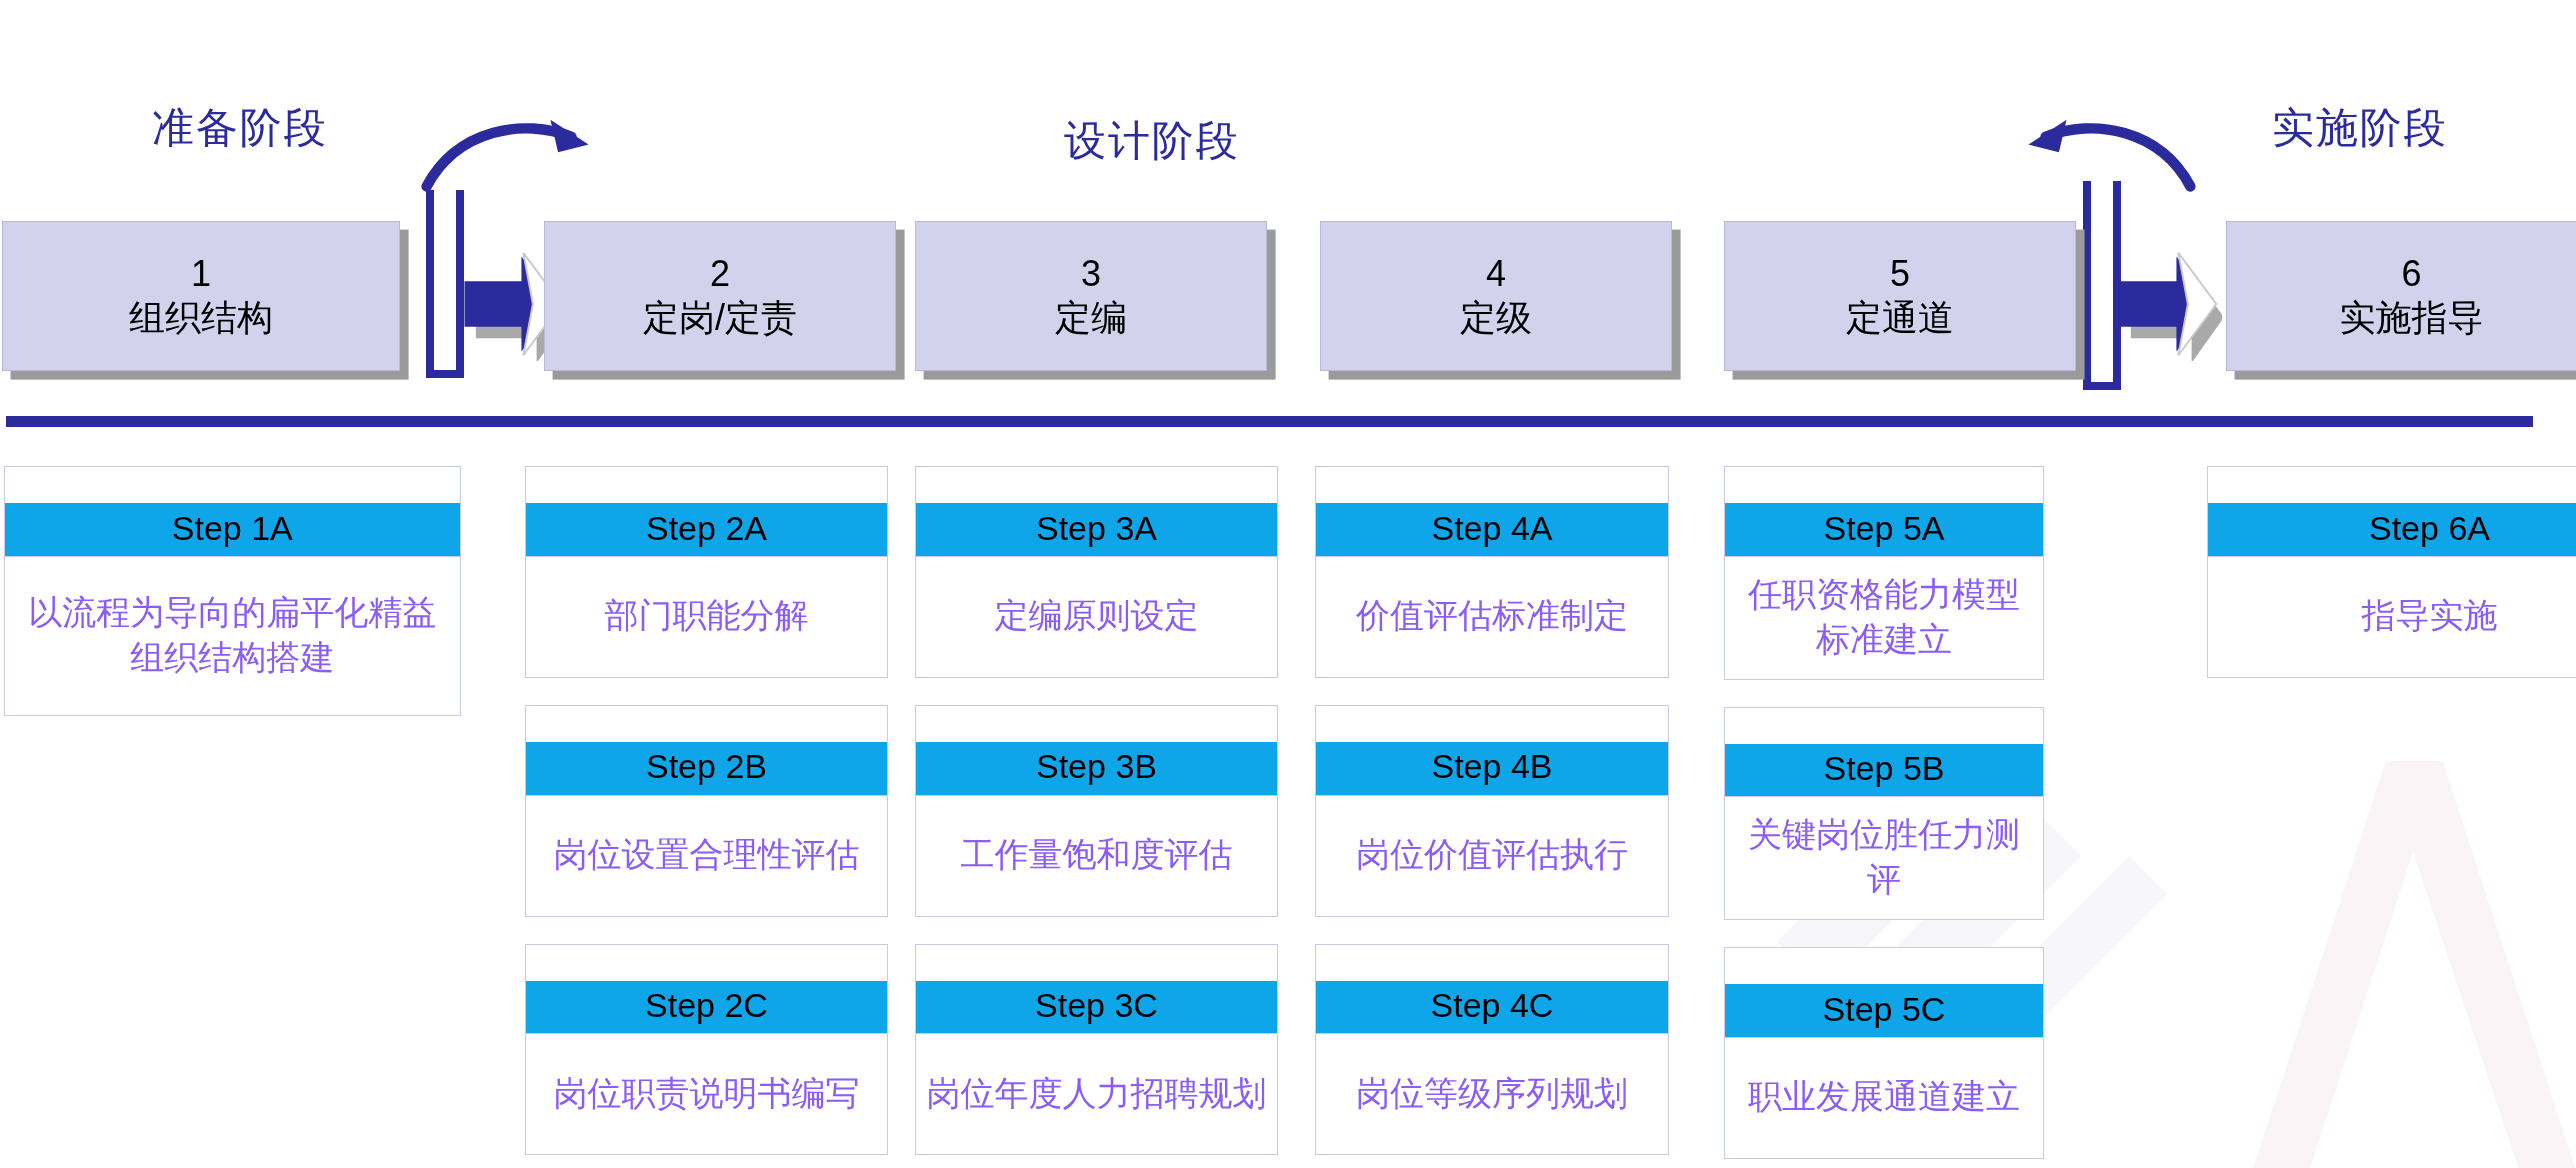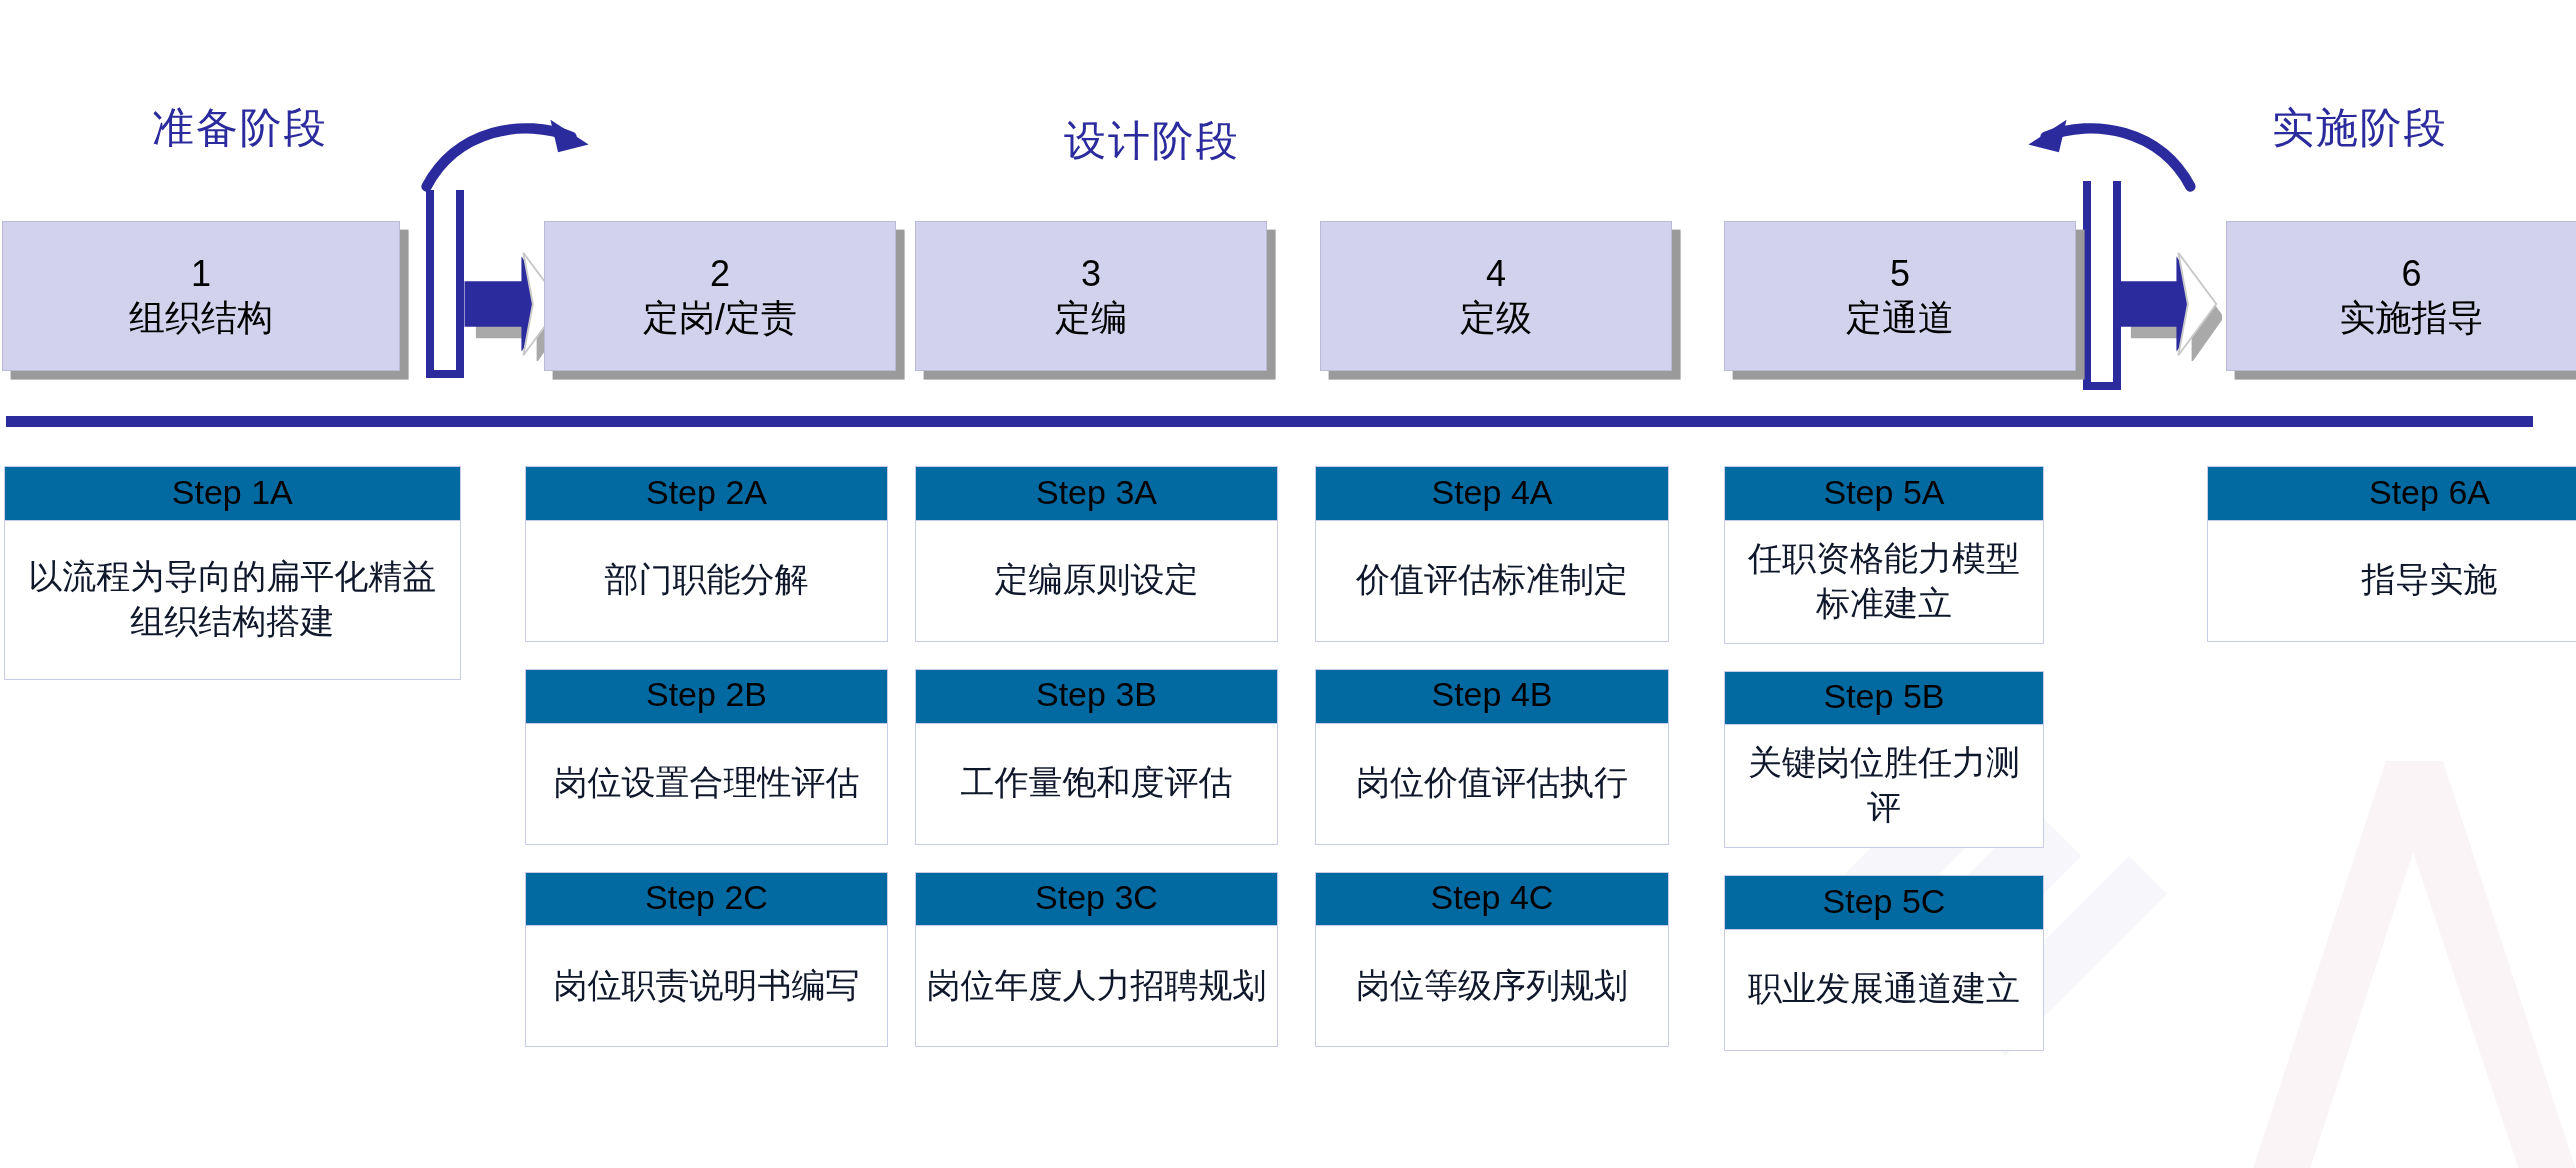--- a/index.html
+++ b/index.html
@@ -96,33 +96,34 @@
   #step-col-4{ left:1724px; top:466px; width:320px; }
   #step-col-5{ left:2207px; top:466px; width:445px; }
 
   .step-card{
     border:1.9px solid #c8cbe8;
     background:#ffffff;
     box-sizing:border-box;
     margin-bottom:27px;
   }
   .step-card-header{
-    background:#0369a1;
+    background:#0ea5e9;
     border-bottom:1.9px solid #c8cbe8;
     text-align:center;
     font-size:34px;
     color:#000000;
     padding:7.6px 0 9.5px 0;
     line-height:1.05;
+    margin-top:36px;
   }
   .step-card-body{
     background:#ffffff;
     text-align:center;
     font-size:34px;
-    color:#0f172a;
+    color:#8b5cf6;
     line-height:1.32;
     padding:15px 7.6px 17px 7.6px;
     min-height:88px;
     display:flex;
     align-items:center;
     justify-content:center;
   }
   .step-card.tall .step-card-body{ min-height:126px; }
   .step-card.one-line .step-card-body{ min-height:88px; }
 </style>

